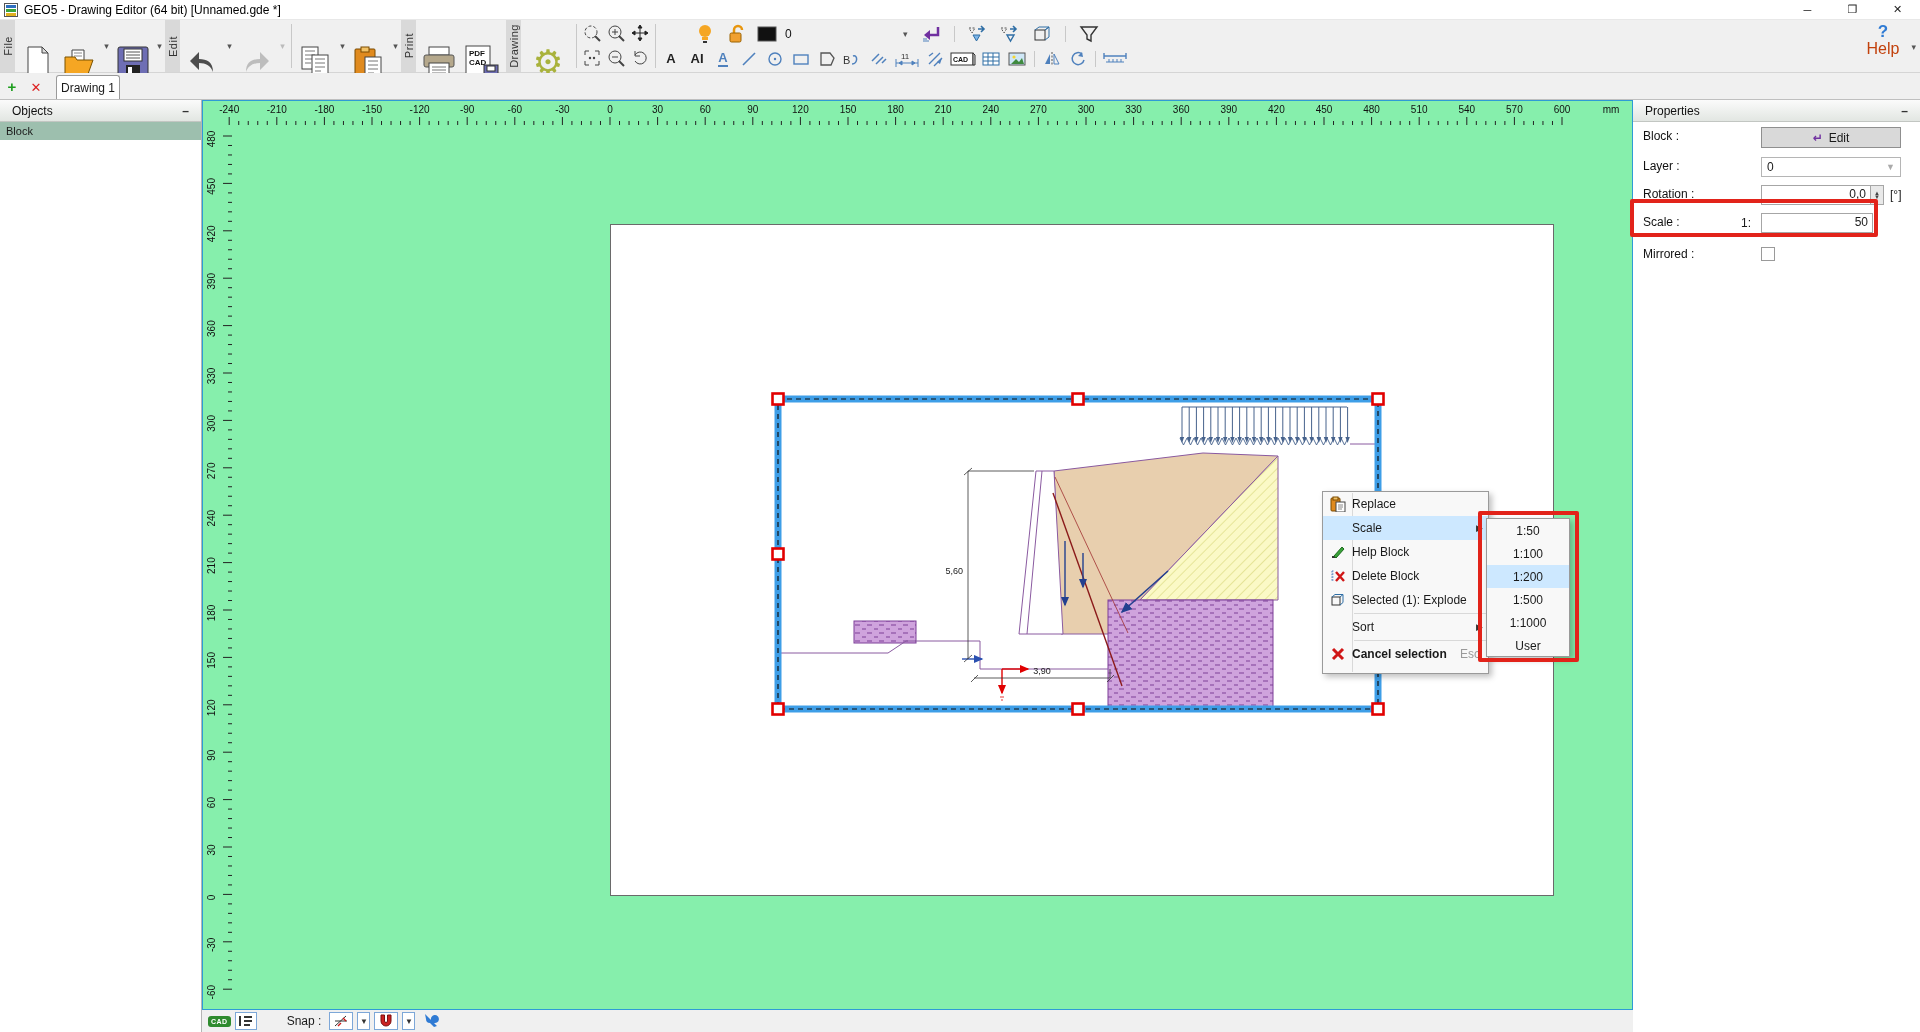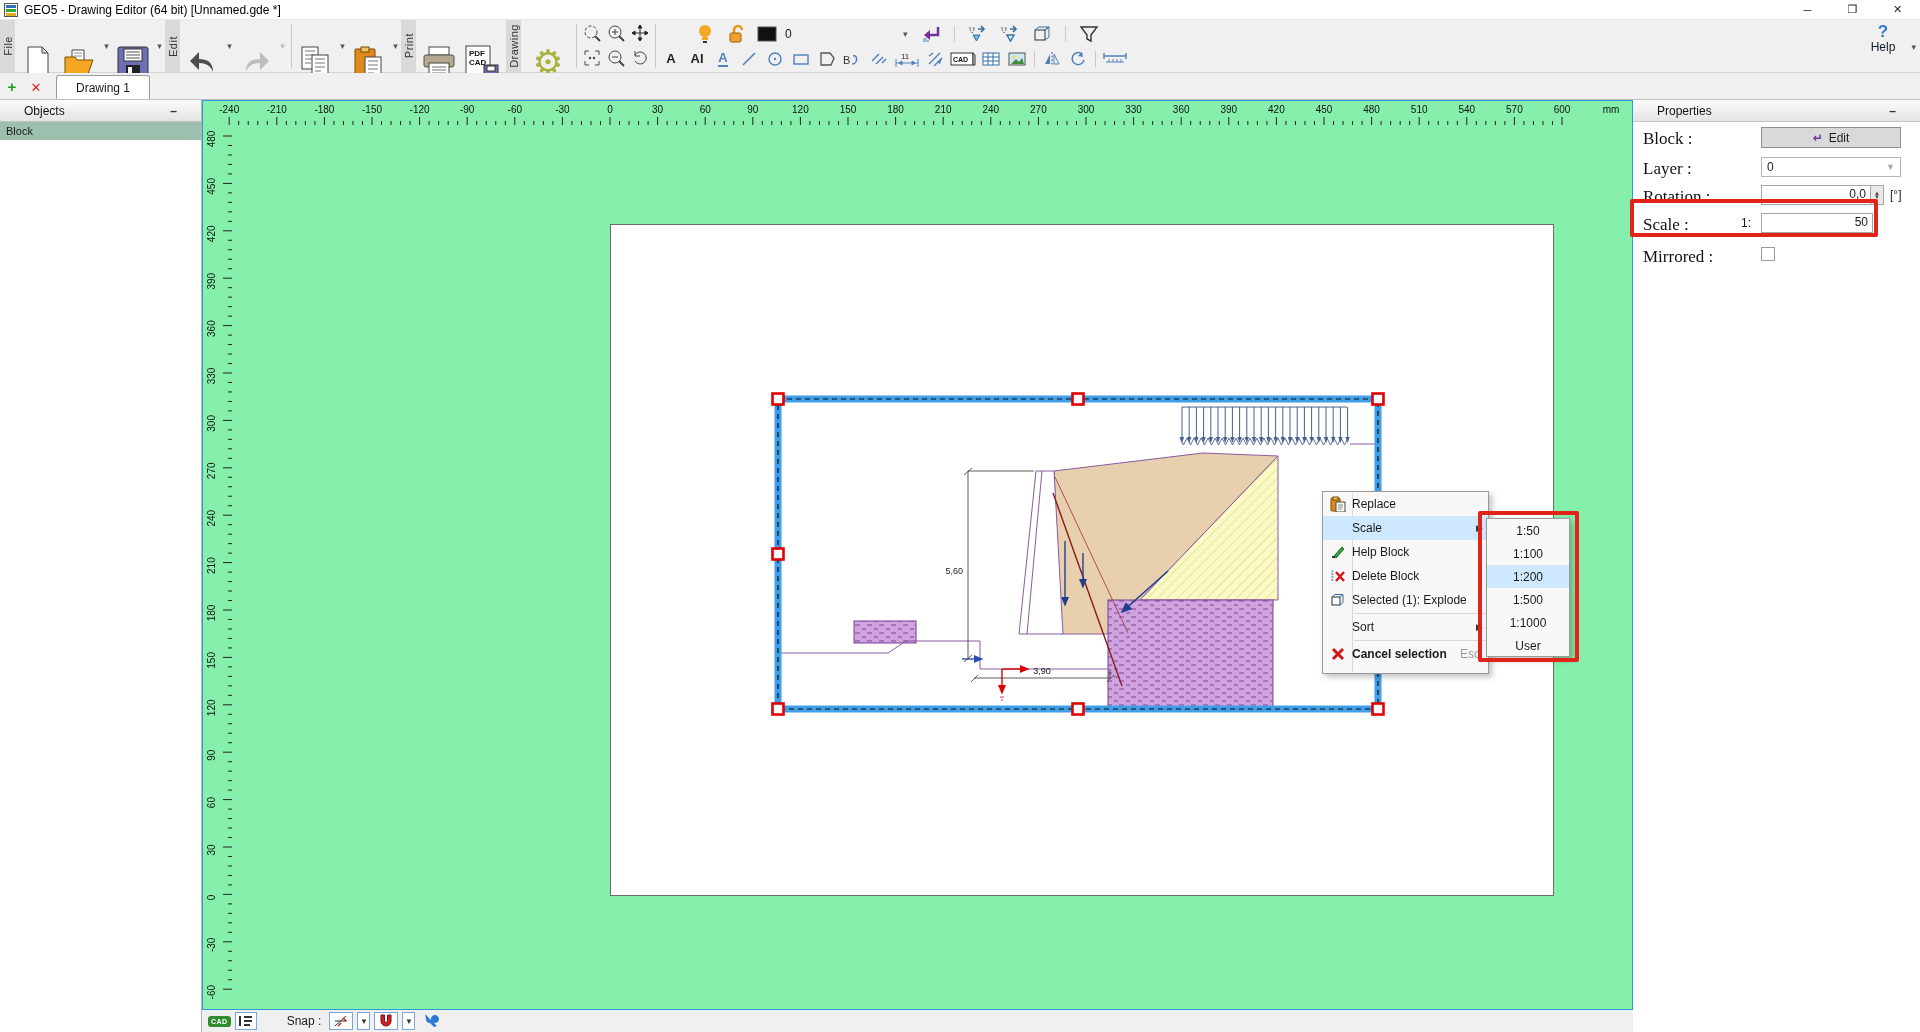--- a/index.html
+++ b/index.html
@@ -27,55 +27,55 @@
   .bigbtn { width:42px; display:flex; align-items:center; justify-content:center; position:relative;margin-top:31px; }
   .caret { width:11px; display:flex; align-items:center; justify-content:center; color:#555; font-size:9px; }
   .tsep { width:1px; background:#c8c8c8; margin:4px 3px; }
   .zoomgrid { display:grid; grid-template-columns:24px 24px 24px; grid-template-rows:25px 25px; align-content:center; }
   .sbtn { width:24px; height:24px; display:flex; align-items:center; justify-content:center; }
   .tworow { display:flex; flex-direction:column; justify-content:center; }
   .trow { display:flex; align-items:center; height:25px; }
   .gA { color:#222; font-size:13px; font-weight:bold;}
   #help-block { position:absolute; right:14px; top:24px; width:46px; text-align:center; }
   #help-q { color:#2f7bd4; font-size:17px; font-weight:bold; line-height:16px;}
-  #help-lbl { font-size:12px; color:#0f172a; }
+  #help-lbl { font-size:16px; color:#c2410c; }
   #help-caret { position:absolute; right:-10px; top:18px; font-size:9px; color:#555;}
 
   
   #tabbar { position:absolute; left:0; top:73px; width:1920px; height:27px; background:#f0f0f0;
     border-bottom:1px solid #bfbfbf; display:flex; align-items:flex-end; }
   .tab-add { color:#1e9e1e; font-weight:bold; font-size:15px; width:24px; text-align:center; padding-bottom:4px;}
   .tab-close { color:#d22; font-weight:bold; font-size:13px; width:24px; text-align:center; padding-bottom:4px;}
   .tab { height:24px; background:#fff; border:1px solid #9a9a9a; border-bottom:none;
-    border-radius:3px 3px 0 0; padding:0 19px; display:flex; align-items:center; margin-left:8px; font-size:12px; }
+    border-radius:3px 3px 0 0; padding:0 4px; display:flex; align-items:center; margin-left:8px; font-size:12px; }
 
   
   #objects-panel { position:absolute; left:0; top:100px; width:202px; height:932px; background:#fff;
     border-right:1px solid #b5b5b5; }
   .panel-header { height:22px; background:linear-gradient(#fbfbfb,#e2e6e2); border-bottom:1px solid #c2c6c2;
-    display:flex; align-items:center; padding:0 24px; font-size:12px; color:#111; }
+    display:flex; align-items:center; padding:0 12px; font-size:12px; color:#111; }
   .panel-min { margin-left:auto; font-weight:bold; color:#333; }
   .obj-row-sel { height:18px; background:#9dbfae; display:flex; align-items:center; padding:0 6px; font-size:11px; }
 
   
   #canvas { position:absolute; left:202px; top:100px; width:1431px; height:910px; background:#86efac;
     border:1px solid #2e9bd6; overflow:hidden; }
   #paper { position:absolute; left:407px; top:123px; width:944px; height:672px; border:1px solid #6a6a6a; background:#fff; }
 
   
   #statusbar { position:absolute; left:202px; top:1010px; width:1431px; height:22px; background:#f0f0f0;
     display:flex; align-items:center; gap:4px; padding-left:6px; }
   .st-btn { height:18px; background:#fff; border:1px solid #7da7d8; display:flex; align-items:center; justify-content:center; }
   #cad-badge { background:#2e8b2e; color:#fff; font-size:7px; font-weight:bold; border-radius:3px;
     padding:2px 3px; letter-spacing:0.5px; }
 
   
   #props { position:absolute; left:1633px; top:100px; width:287px; height:932px; background:#fff; }
   .prow { position:absolute; left:0; width:287px; height:22px; }
-  .plabel { position:absolute; left:10px; top:3px; font-size:17px; color:#111;font-family:Liberation Serif, serif; }
+  .plabel { position:absolute; left:10px; top:3px; font-size:12px; color:#111; }
   .pctl { position:absolute; font-size:12px; }
   .inp { border:1px solid #a6a6a6; background:#fff; text-align:right; padding:1px 4px; font-size:12px; }
   .editbtn { background:#d9d9d9; border:1px solid #8f8f8f; display:flex; align-items:center; justify-content:center;
     gap:6px; font-size:12px; }
   .spin { width:13px; border:1px solid #a6a6a6; border-left:none; font-size:6px; line-height:4px; color:#444;
     display:flex; flex-direction:column; align-items:center; justify-content:center; background:#e9e9e9;}
   .chk { width:14px; height:14px; border:1px solid #9a9a9a; background:#fff; }
 
   
   #ctx-menu { position:absolute; left:1322px; top:491px; width:167px; height:183px; background:#f8f8f8;

